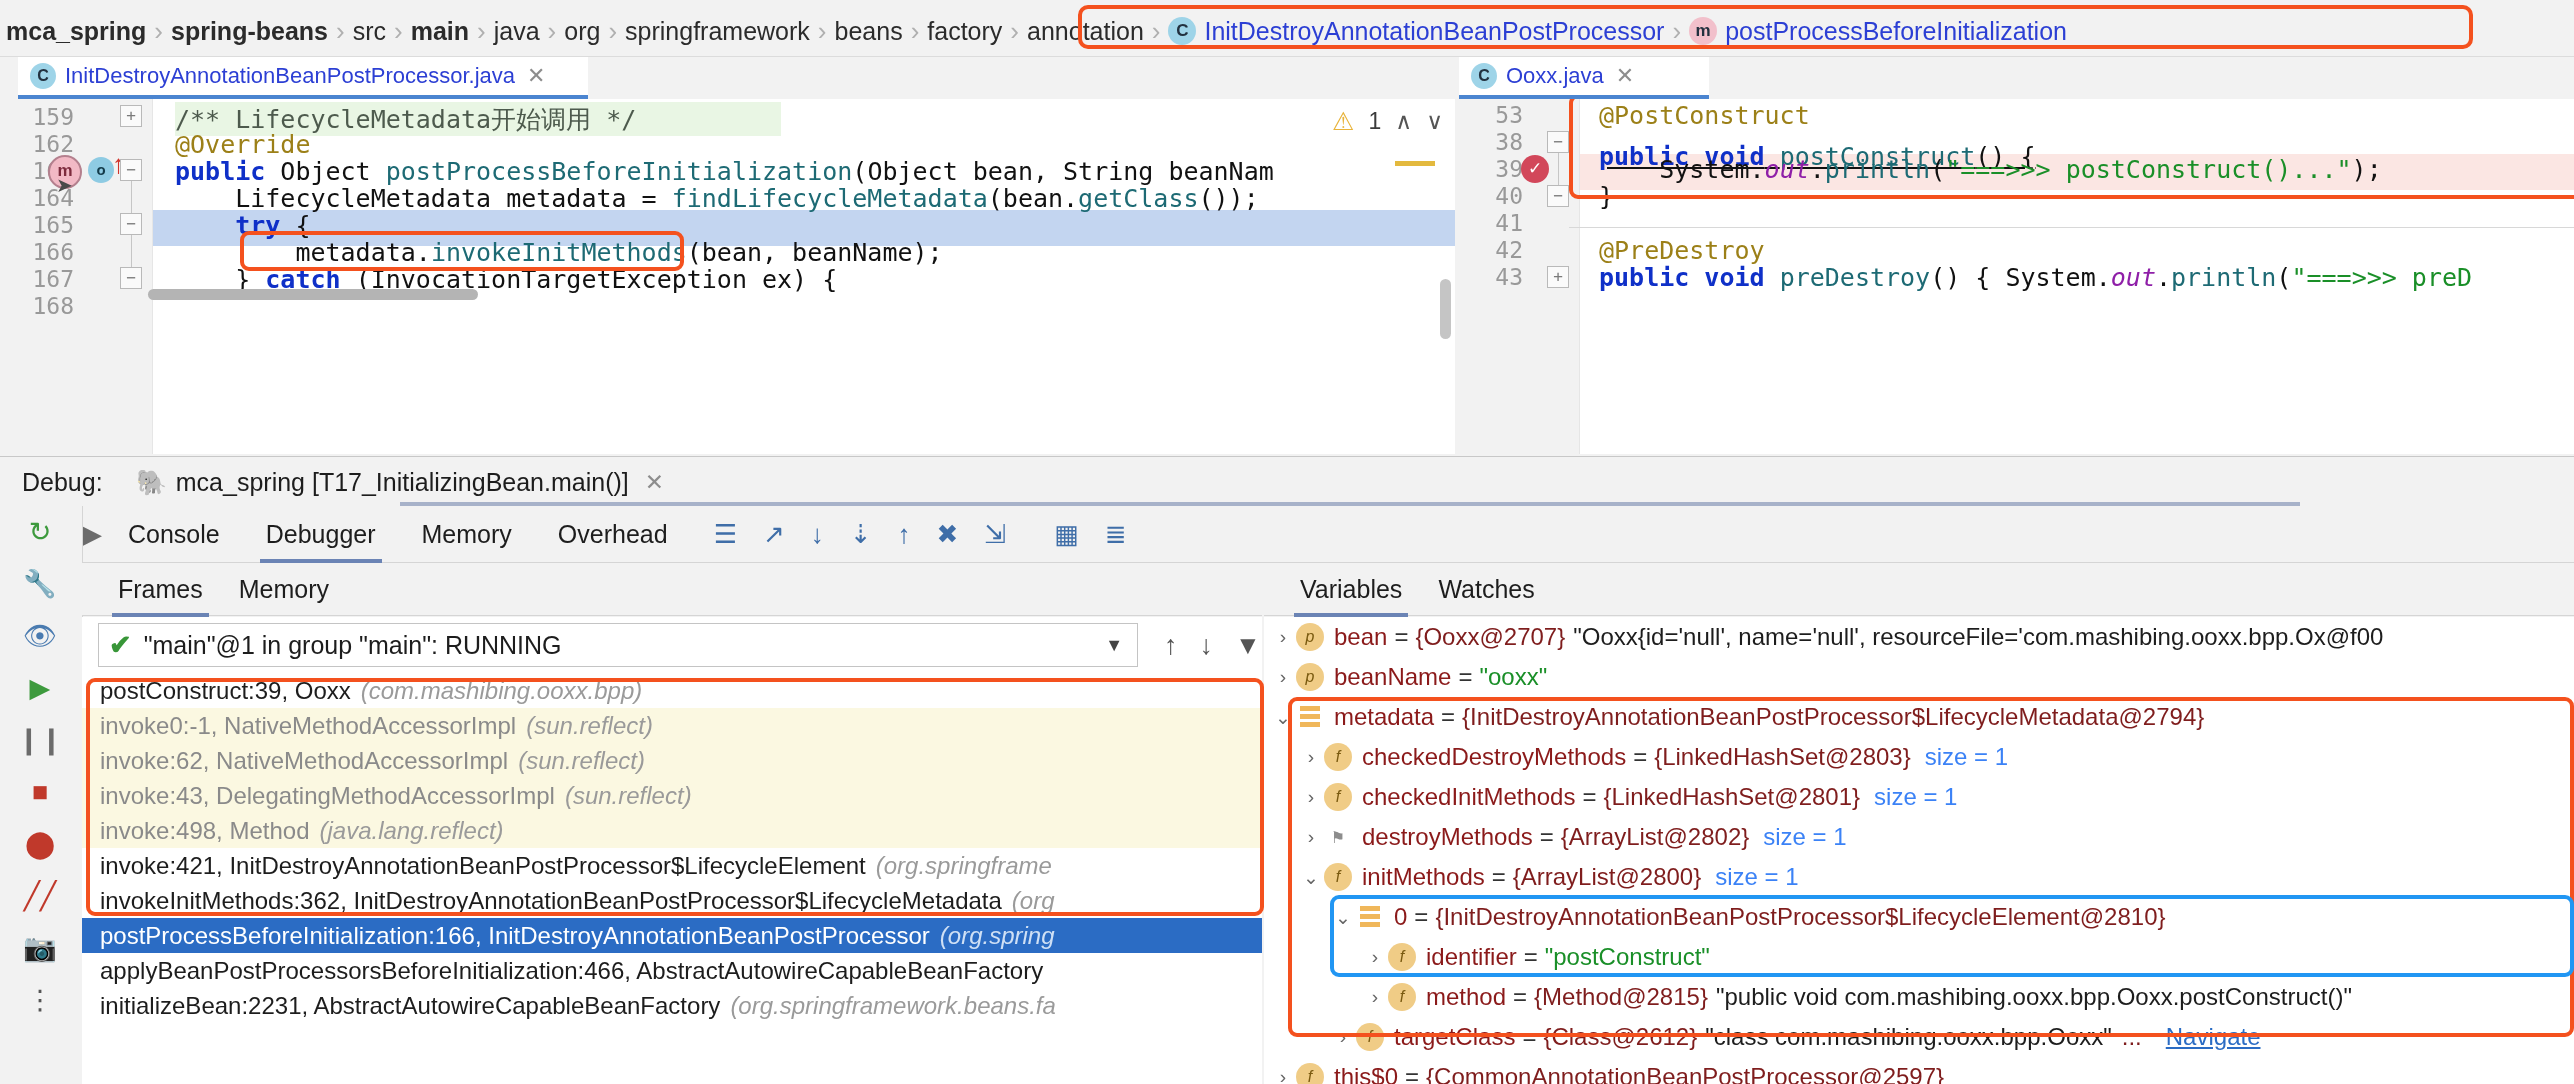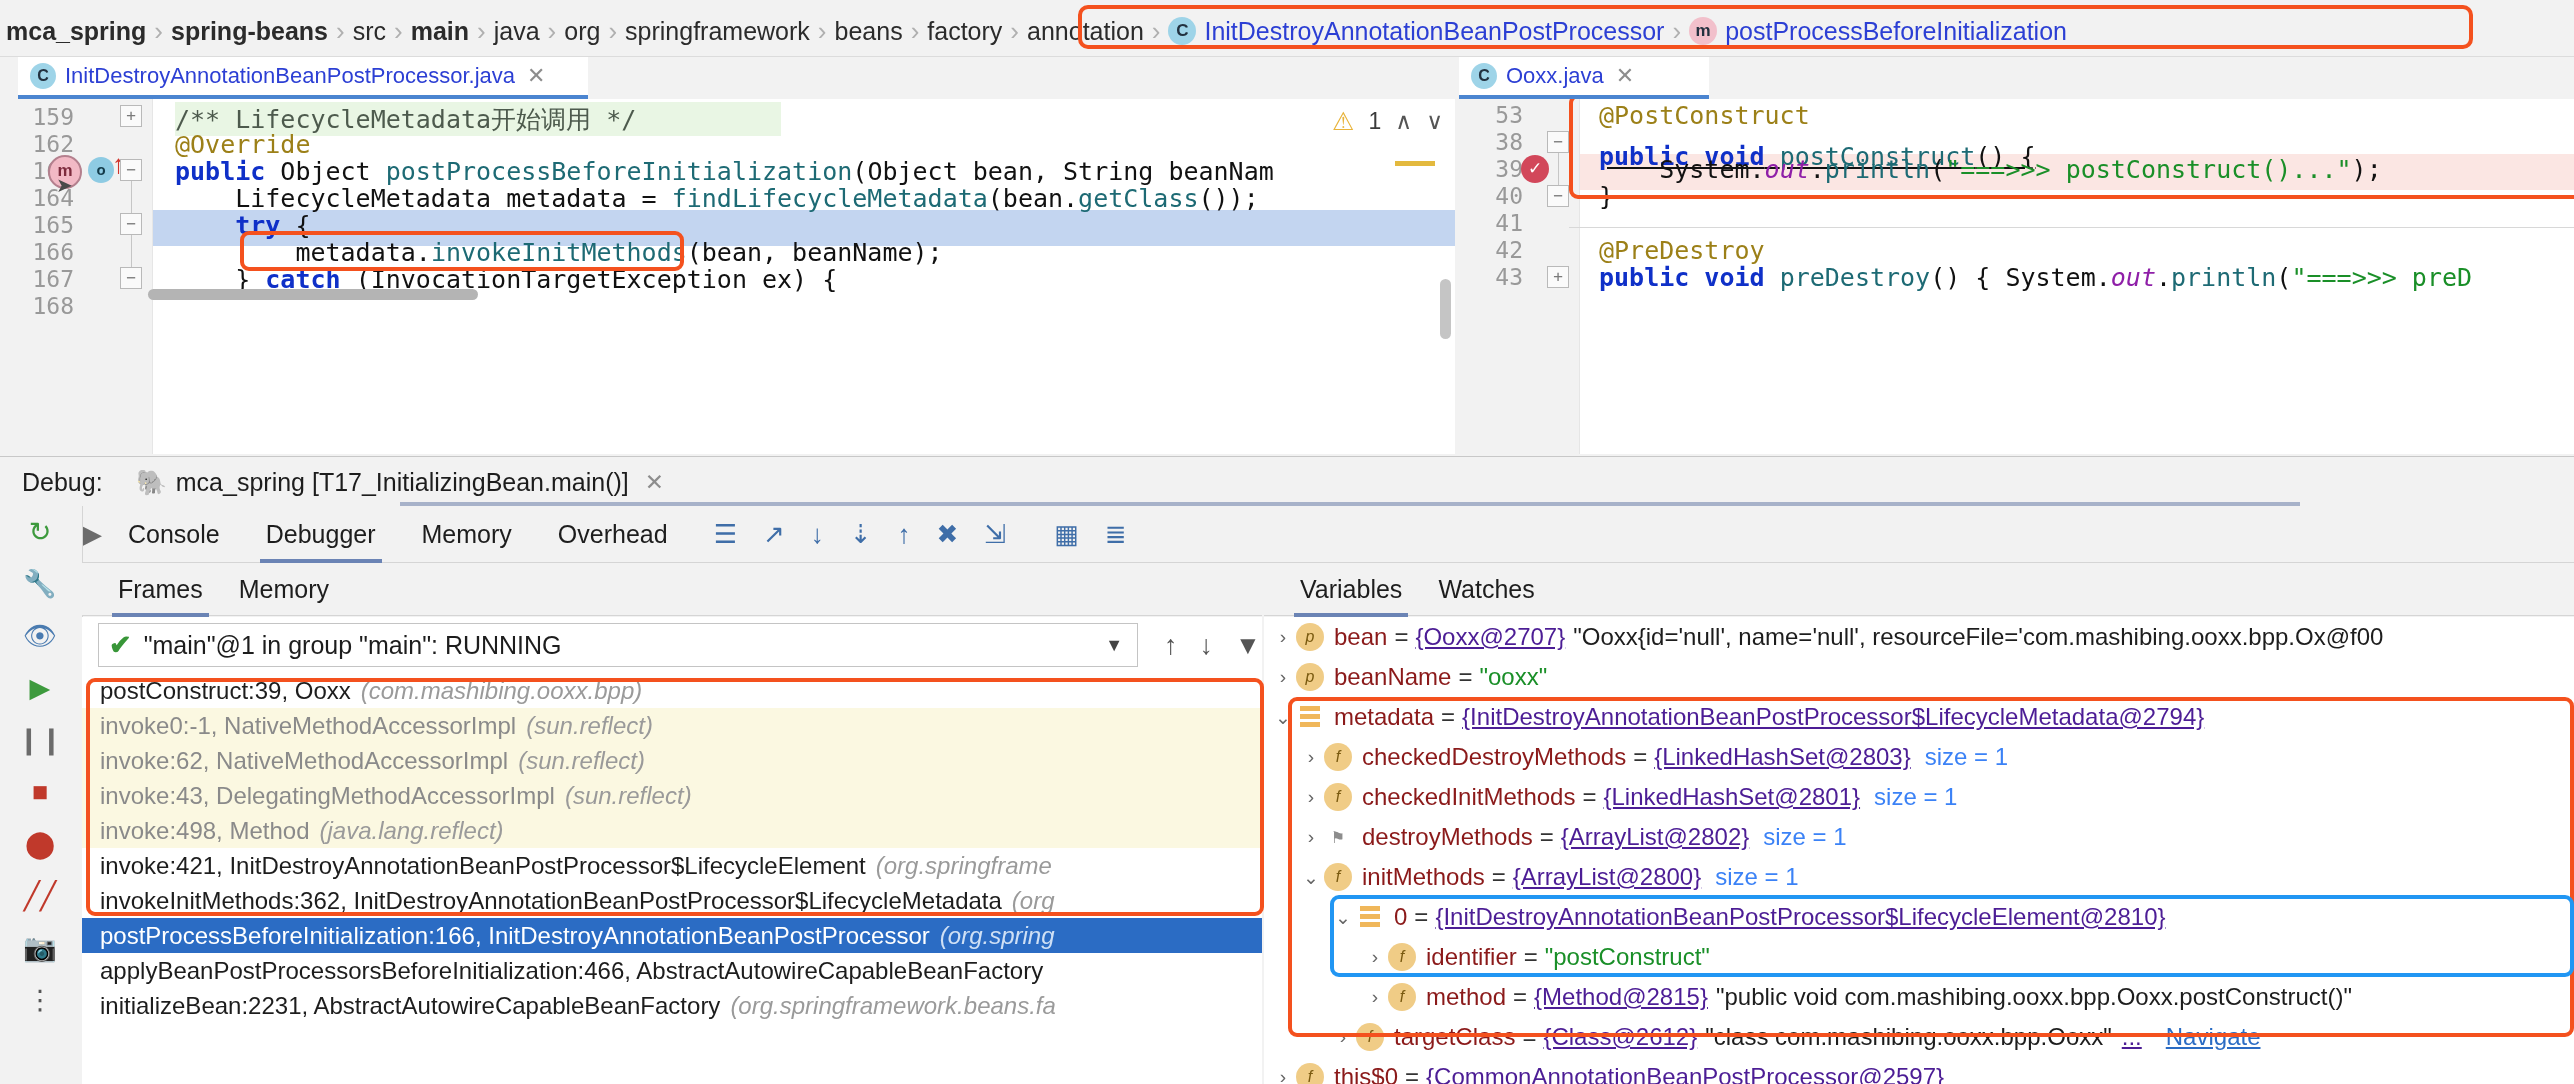--- a/index.html
+++ b/index.html
@@ -246,21 +246,21 @@
   .vbadge.grid::before{
     content:""; position:absolute; left:4px; top:3px; width:20px; height:22px;
     background:
       linear-gradient(#f0b75a,#f0b75a) 0 0/20px 5px no-repeat,
       linear-gradient(#f0b75a,#f0b75a) 0 8px/20px 5px no-repeat,
       linear-gradient(#f0b75a,#f0b75a) 0 16px/20px 5px no-repeat;
   }
   .vbadge.flag { background:transparent; color:#8d8d8d; font-style:normal; }
   .vname { color:#8b1a1a; }
   .veq { color:#333; margin:0 7px; }
-  .vref { color:#4c1d95;text-decoration:underline; }
+  .vref { color:#7f1d1d; }
   .vstr { color:#1a8f28; }
   .vplain { color:#1d1d1d; }
   .vsize { color:#3b82f6; margin-left:14px; }
   .vnav { color:#2b6cc4; text-decoration:underline; margin-left:24px; }
 </style>
 </head>
 <body>
 
 <div class="root">
 

